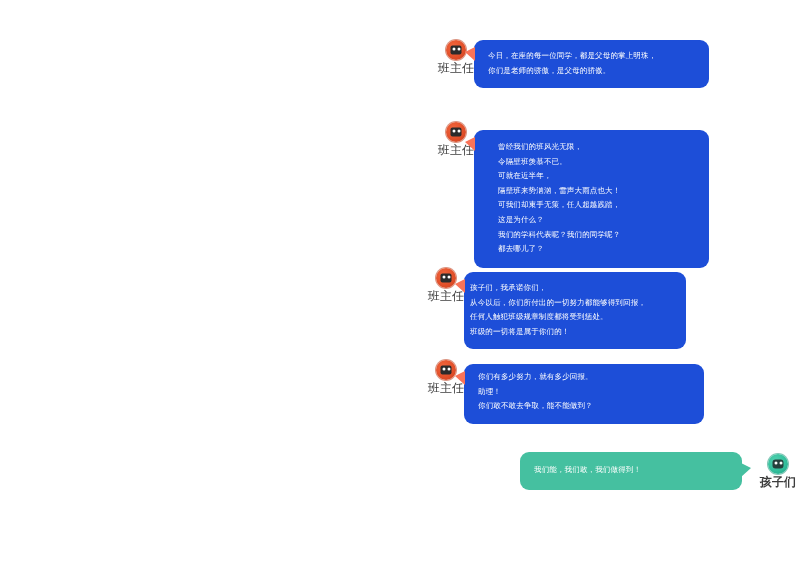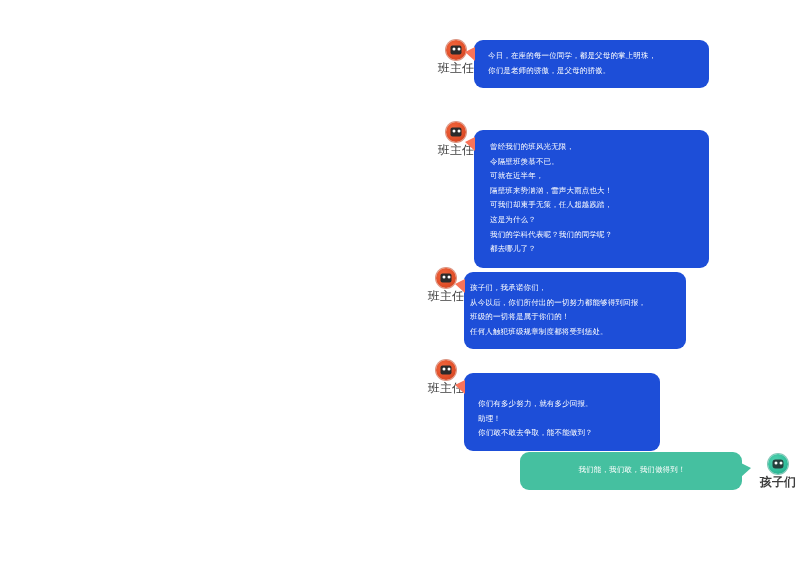--- a/index.html
+++ b/index.html
@@ -23,21 +23,21 @@
     height: 566px;
   }
 
   
   .msg {
     position: absolute;
     display: flex;
     align-items: flex-start;
   }
   .msg.left { flex-direction: row; }
-  .msg.right { flex-direction: row; text-align: center; }
+  .msg.right { flex-direction: row; }
 
   
   .avatar-block {
     width: 36px;
     display: flex;
     flex-direction: column;
     align-items: center;
     flex: 0 0 36px;
   }
   .avatar {
@@ -125,27 +125,27 @@
     border-top: 5px solid transparent;
     border-bottom: 9px solid transparent;
     border-left: 10px solid #45c0a0;
   }
 
   
   #msg-0 { left: 438px; top: 40px; }
   #msg-0 .bubble { width: 235px; padding: 9px 12px 10px 14px; }
 
   #msg-1 { left: 438px; top: 122px; }
-  #msg-1 .bubble { width: 235px; padding: 10px 12px 11px 16px; margin-top: 8px; }
+  #msg-1 .bubble { width: 235px; padding: 10px 12px 11px 24px; margin-top: 8px; }
 
   #msg-2 { left: 428px; top: 268px; }
   #msg-2 .bubble { width: 222px; padding: 9px 12px 10px 6px; margin-top: 4px; }
 
   #msg-3 { left: 428px; top: 360px; }
-  #msg-3 .bubble { width: 196px; padding: 24px 12px 10px 14px; margin-top: 13px; }
+  #msg-3 .bubble { width: 240px; padding: 6px 12px 10px 14px; margin-top: 4px; }
 
   #msg-4 { left: 520px; top: 452px; }
   #msg-4 .bubble { width: 222px; padding: 11px 12px 12px 14px; }
   #msg-4 .avatar-block { margin-left: 18px; margin-top: 2px; font-weight: bold; }
 </style>
 </head>
 <body>
 
 <div id="chat-canvas">
 
@@ -196,22 +196,22 @@
           <span class="eye l"></span>
           <span class="eye r"></span>
         </span>
       </span>
       <span class="avatar-name">班主任</span>
     </div>
     <div class="bubble orange">
       <span class="tail"></span>
       <div class="line">孩子们，我承诺你们，</div>
       <div class="line">从今以后，你们所付出的一切努力都能够得到回报，</div>
+      <div class="line">任何人触犯班级规章制度都将受到惩处。</div>
       <div class="line">班级的一切将是属于你们的！</div>
-      <div class="line">任何人触犯班级规章制度都将受到惩处。</div>
     </div>
   </div>
 
   <div class="msg left" id="msg-3">
     <div class="avatar-block">
       <span class="avatar teacher">
         <span class="face">
           <span class="eye l"></span>
           <span class="eye r"></span>
         </span>

